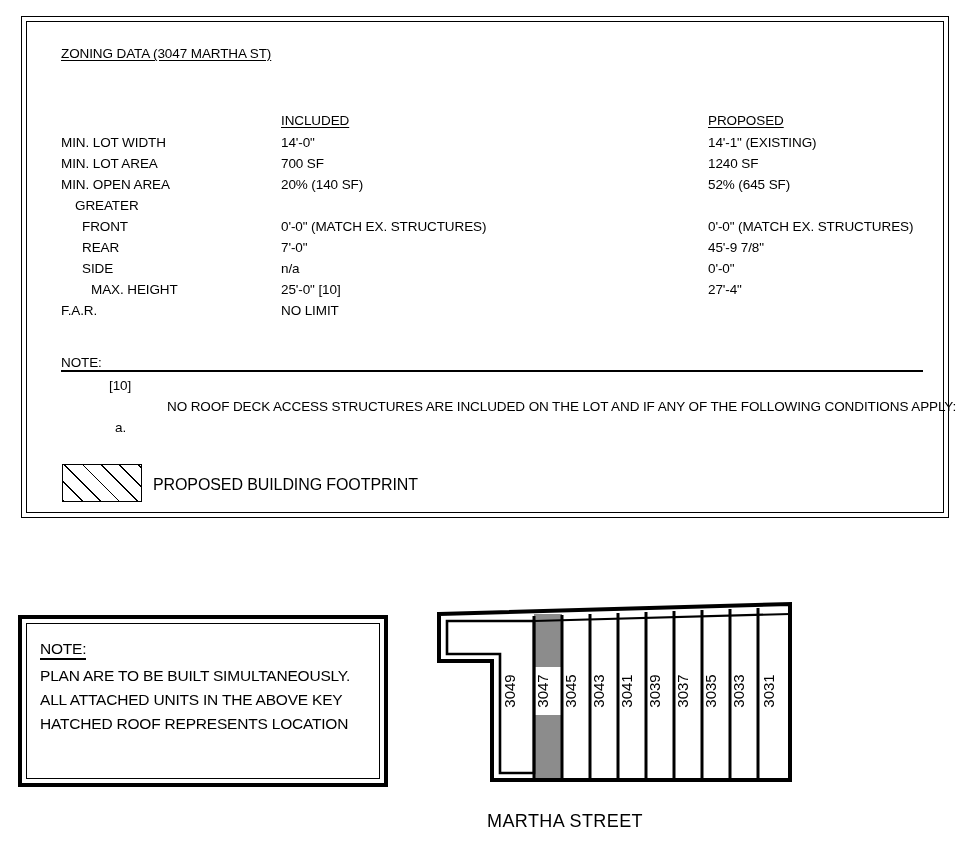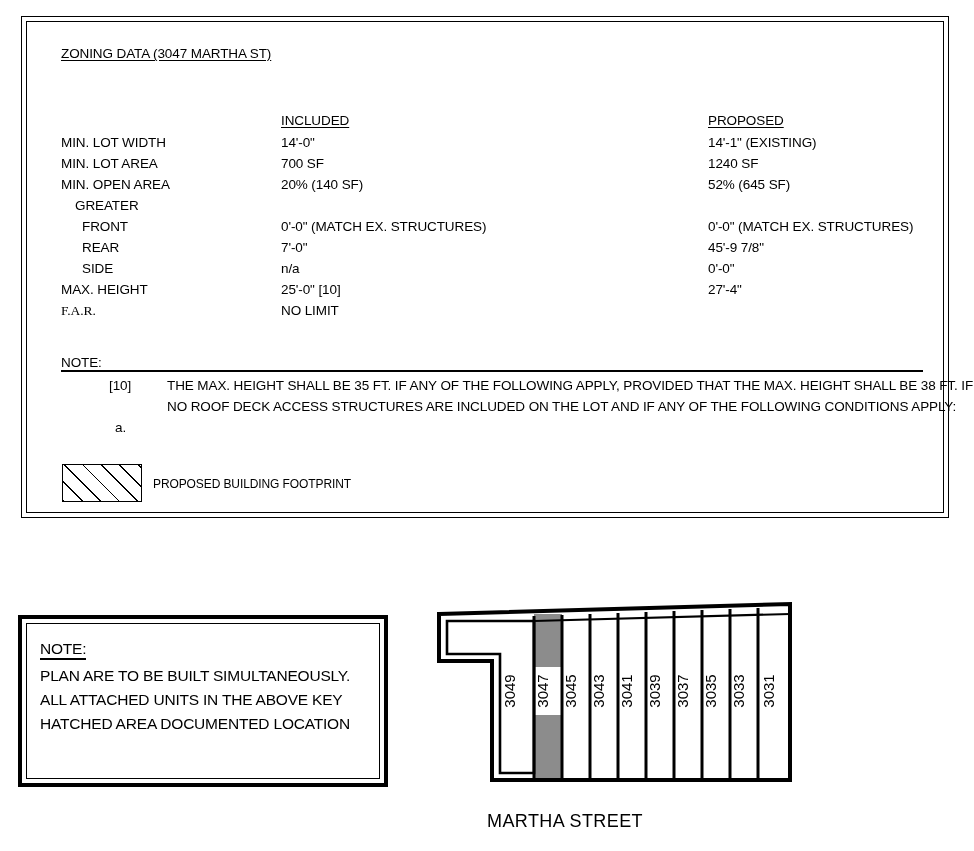--- a/index.html
+++ b/index.html
@@ -83,21 +83,21 @@
     overflow: hidden;
     background:
       repeating-linear-gradient(45deg,
         #000 0px, #000 1.2px,
         #fff 1.2px, #fff 13px);
   }
   #hatch-label {
     position: absolute;
     left: 126px;
     top: 455px;
-    font-size: 12px;
+    font-size: 16px;
   }
 
   
   #keynote-box {
     position: absolute;
     left: 18px;
     top: 615px;
     width: 370px;
     height: 172px;
     border: 4px solid #000;
@@ -183,50 +183,49 @@
       <div class="txt col-prop" style="top:197px;">0'-0" (MATCH EX. STRUCTURES)</div>
 
       <div class="txt indent2" style="top:218px;">REAR</div>
       <div class="txt col-req" style="top:218px;">7'-0"</div>
       <div class="txt col-prop" style="top:218px;">45'-9 7/8"</div>
 
       <div class="txt indent2" style="top:239px;">SIDE</div>
       <div class="txt col-req" style="top:239px;">n/a</div>
       <div class="txt col-prop" style="top:239px;">0'-0"</div>
 
-      <div class="txt col-label" style="top:260px;">MAX. HEIGHT</div>
+      <div class="txt col-label" style="top:260px;margin-left:30px;">MAX. HEIGHT</div>
       <div class="txt col-req" style="top:260px;">25'-0" [10]</div>
       <div class="txt col-prop" style="top:260px;">27'-4"</div>
 
-      <div class="txt col-label" style="top:281px;font-family:Liberation Serif, serif;">F.A.R.</div>
+      <div class="txt col-label" style="top:281px;">F.A.R.</div>
       <div class="txt col-req" style="top:281px;">NO LIMIT</div>
 
       <div class="txt col-label" style="top:333px;">NOTE:</div>
       <div id="note-rule"></div>
 
       <div class="txt note-tag" style="top:356px;margin-left:48px;">[10]</div>
-      <div class="txt note-text" style="top:356px;">THE MAX. HEIGHT SHALL BE 35 FT. IF ANY OF THE FOLLOWING APPLY, PROVIDED THAT THE MAX. HEIGHT SHALL BE  38 FT. IF</div>
       <div class="txt note-text" style="top:377px;">NO ROOF DECK ACCESS STRUCTURES ARE INCLUDED ON THE LOT AND IF ANY OF THE FOLLOWING CONDITIONS APPLY:</div>
       <div class="txt note-sub" style="top:398px;">a.</div>
 
       <div id="hatch-swatch"></div>
       <div id="hatch-label" class="txt" style="position:absolute;left:126px;top:455px;">PROPOSED BUILDING FOOTPRINT</div>
 
     </div>
   </div>
 </div>
 
 <div id="keynote-box">
   <div id="keynote-inner">
     <div class="kn-line">
       <span class="kn-head">NOTE:</span>
     </div>
     <div class="kn-line">PLAN ARE TO BE BUILT SIMULTANEOUSLY.</div>
     <div class="kn-line">ALL ATTACHED UNITS IN THE ABOVE KEY</div>
-    <div class="kn-line">HATCHED AREA DOCUMENTED LOCATION</div>
+    <div class="kn-line">HATCHED ROOF REPRESENTS LOCATION</div>
   </div>
 </div>
 
 <div id="keyplan">
   <svg width="370" height="200" viewBox="0 0 370 200" xmlns="http://www.w3.org/2000/svg">
 
     <rect id="hl-3047" x="104" y="19" width="28" height="166" fill="#8c8c8c"></rect>
 
     <rect x="104" y="72" width="28" height="48" fill="#ffffff"></rect>
 

